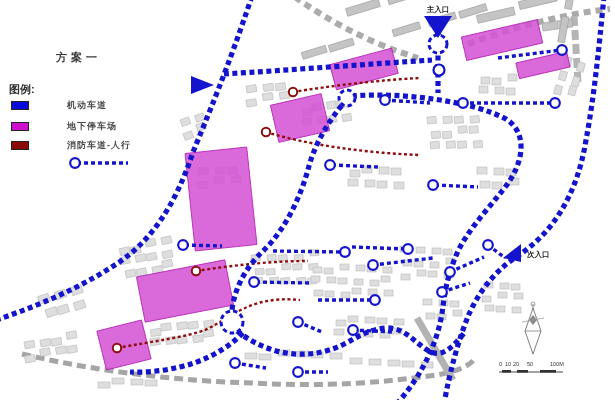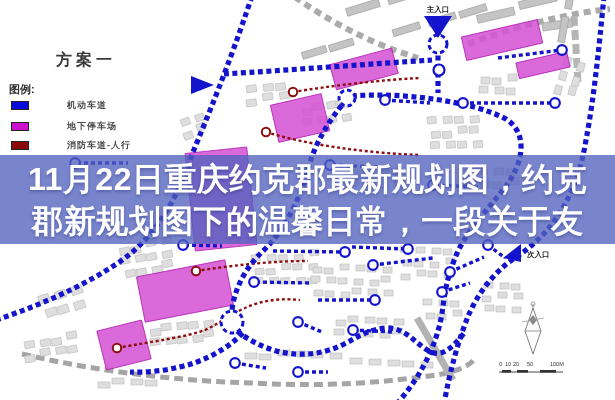--- a/index.html
+++ b/index.html
@@ -1,20 +1,20 @@
 <!DOCTYPE html>
 <html><head>
 <meta charset="utf-8">
 <style>
   html,body{margin:0;padding:0;background:#888;}
   .stage{position:relative;width:615px;height:400px;background:#ffffff;overflow:hidden;
          font-family:"Liberation Sans",sans-serif;text-align:right;}
   .map-svg{position:absolute;left:0;top:0;z-index:1;}
   
-  .plan-title{position:absolute;left:56px;top:50px;z-index:2;font-size:16px;font-weight:bold;
+  .plan-title{position:absolute;left:56px;top:50px;z-index:2;font-size:11px;font-weight:bold;
               color:#3a3a3a;letter-spacing:4px;}
   .legend-heading{position:absolute;left:9px;top:82px;z-index:2;font-size:11px;font-weight:bold;color:#2f2f2f;}
   .legend-row{position:absolute;left:11px;z-index:2;display:flex;align-items:center;height:10px;}
   .legend-row.r0{top:100px}.legend-row.r1{top:121px}.legend-row.r2{top:140px}
   .legend-swatch{width:18px;height:9px;border:1px solid #222;box-sizing:border-box;flex:0 0 auto;}
   .legend-label{margin-left:38px;font-size:9px;font-weight:bold;color:#4a4a4a;letter-spacing:1px;white-space:nowrap;}
   
   .overlay-band{position:absolute;left:0;top:155px;width:615px;height:89px;z-index:5;
                 background:rgba(82,98,190,0.78);display:flex;flex-direction:column;
                 justify-content:center;align-items:center;}
@@ -424,18 +424,14 @@
   </div>
   <div class="legend-row r1">
     <span class="legend-swatch" style="background: rgb(204, 16, 204);"></span>
     <span class="legend-label">地下停车场</span>
   </div>
   <div class="legend-row r2">
     <span class="legend-swatch" style="background: rgb(138, 10, 10);"></span>
     <span class="legend-label">消防车道-人行</span>
   </div>
 
-  <div class="overlay-band">
-    <div class="overlay-line">11月22日重庆约克郡最新规划图，约克</div>
-    <div class="overlay-line">郡新规划图下的温馨日常，一段关于友</div>
-  </div>
 
 </div>
 
 </body></html>

